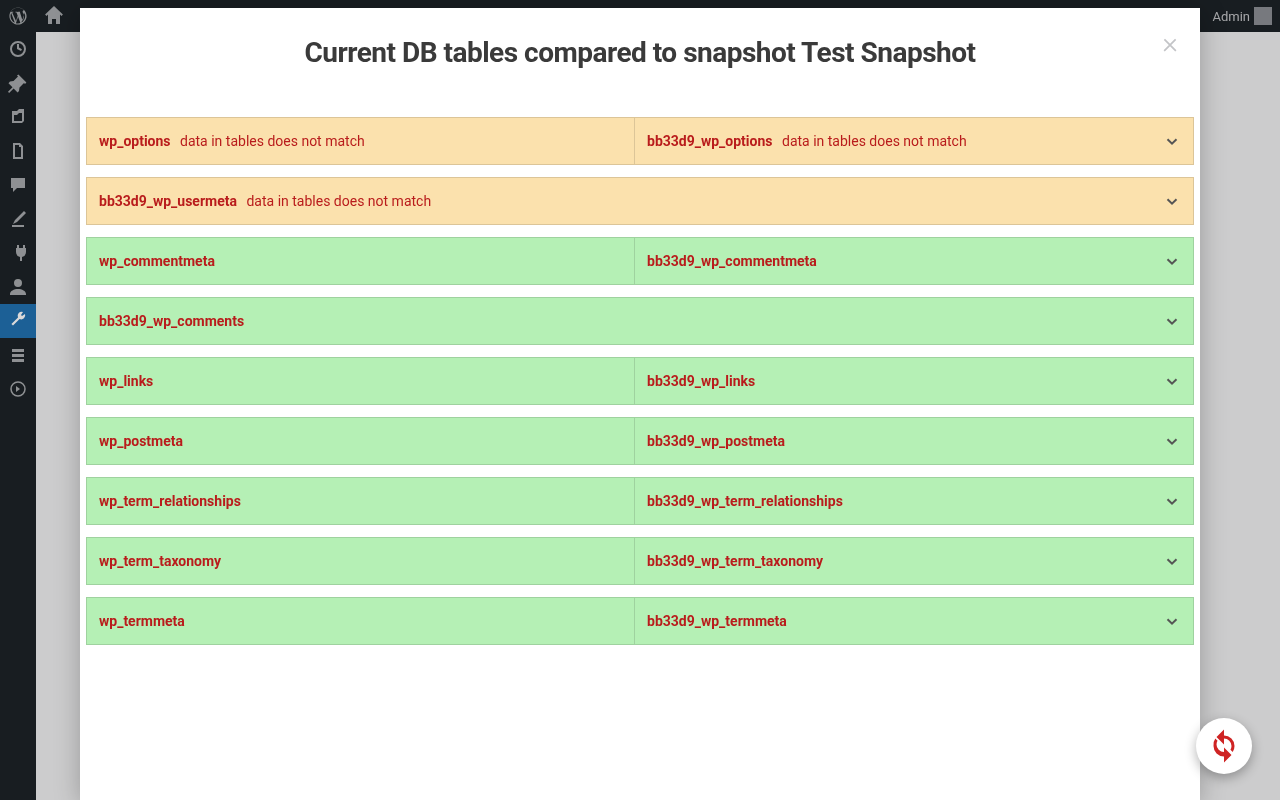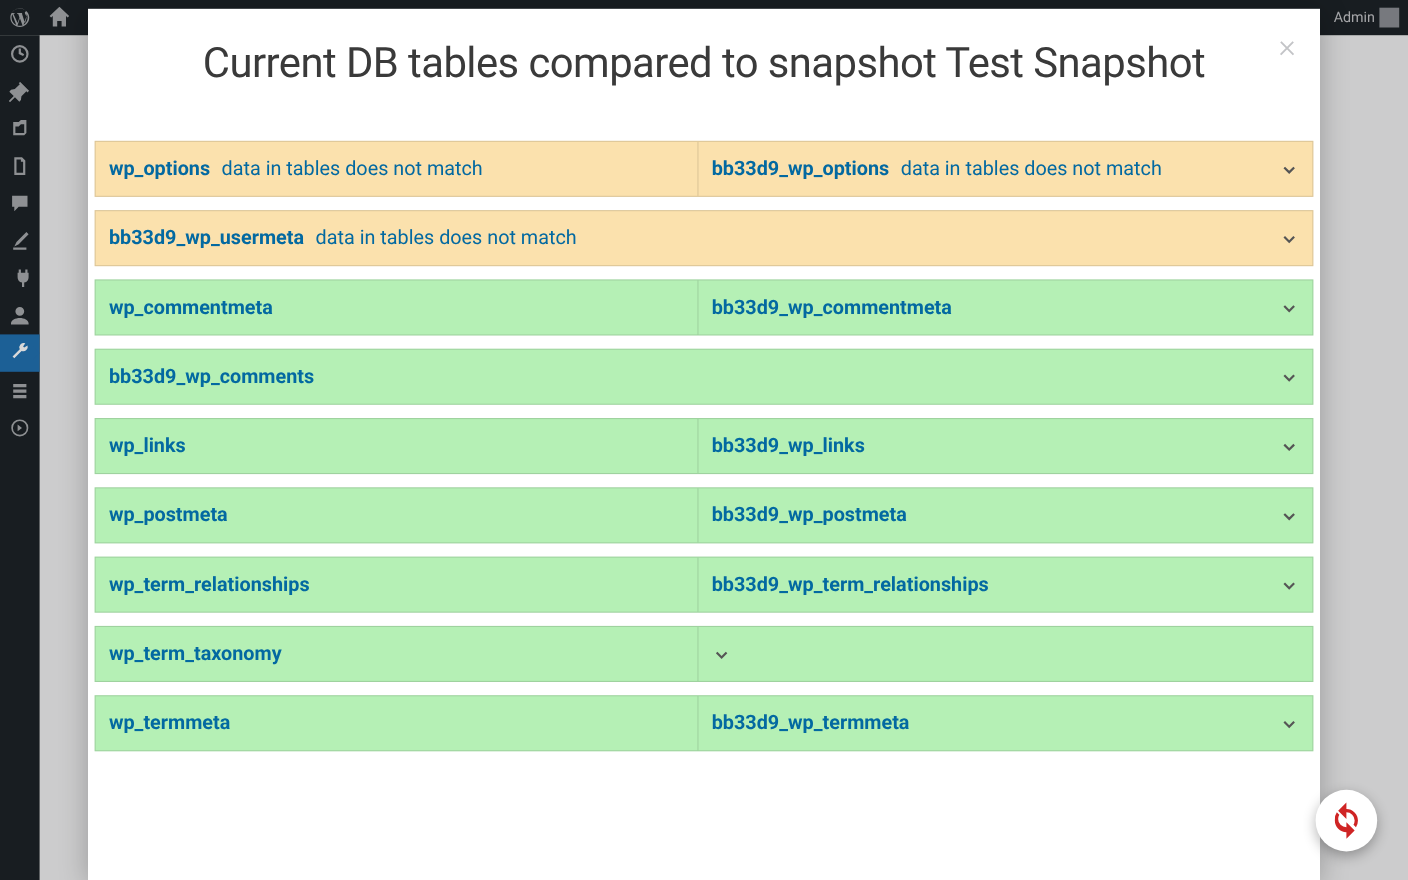--- a/index.html
+++ b/index.html
@@ -93,33 +93,33 @@
       position: absolute;
       top: 20px; right: 22px;
       color: #c3c4c7;
       font-size: 30px;
       line-height: 1;
       cursor: pointer;
       font-weight: 300;
     }
     .modal-title {
       text-align: center;
-      font-size: 38px;
-      font-weight: 400;
+      font-size: 28px;
+      font-weight: 700;
       color: #3a3a3a;
       letter-spacing: -0.5px;
       margin-bottom: 48px;
       padding: 0 40px;
     }
     .rows-container { padding: 0 6px; }
     .compare-row {
       display: flex;
       margin-bottom: 12px;
-      font-size: 18px;
-      color: #0369a1;
+      font-size: 14px;
+      color: #b91c1c;
       border: 1px solid rgba(0,0,0,0.12);
     }
     .compare-row.match { background: #b5f0b5; text-align: center; }
     .compare-row.mismatch { background: #fbe1ad; }
     .cell {
       padding: 14px 12px;
       display: flex;
       align-items: center;
     }
     .cell-left {
@@ -320,20 +320,23 @@
           <div class="cell cell-chevron">
             <svg width="18" height="18" viewBox="0 0 20 20">
               <path fill="none" stroke="currentColor" stroke-width="2.2" d="M5 8l5 5 5-5"></path>
             </svg>
           </div>
         </div>
         <div class="compare-row match">
           <div class="cell cell-left">
             <span><span class="table-name">wp_term_taxonomy</span></span>
           </div>
+          <div class="cell cell-right">
+            <span><span class="table-name">bb33d9_wp_term_taxonomy</span></span>
+          </div>
           <div class="cell cell-chevron">
             <svg width="18" height="18" viewBox="0 0 20 20">
               <path fill="none" stroke="currentColor" stroke-width="2.2" d="M5 8l5 5 5-5"></path>
             </svg>
           </div>
         </div>
         <div class="compare-row match">
           <div class="cell cell-left">
             <span><span class="table-name">wp_termmeta</span></span>
           </div>

